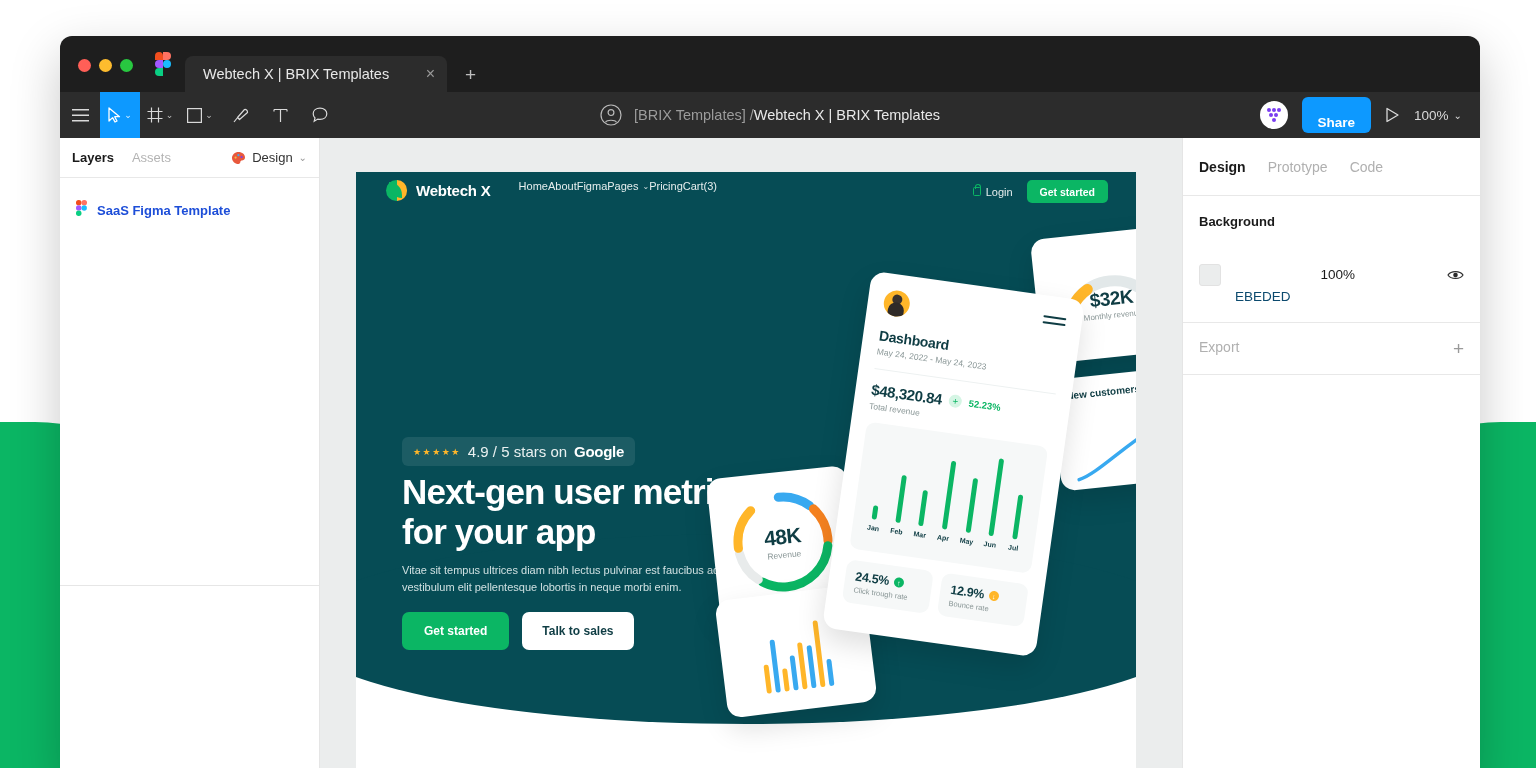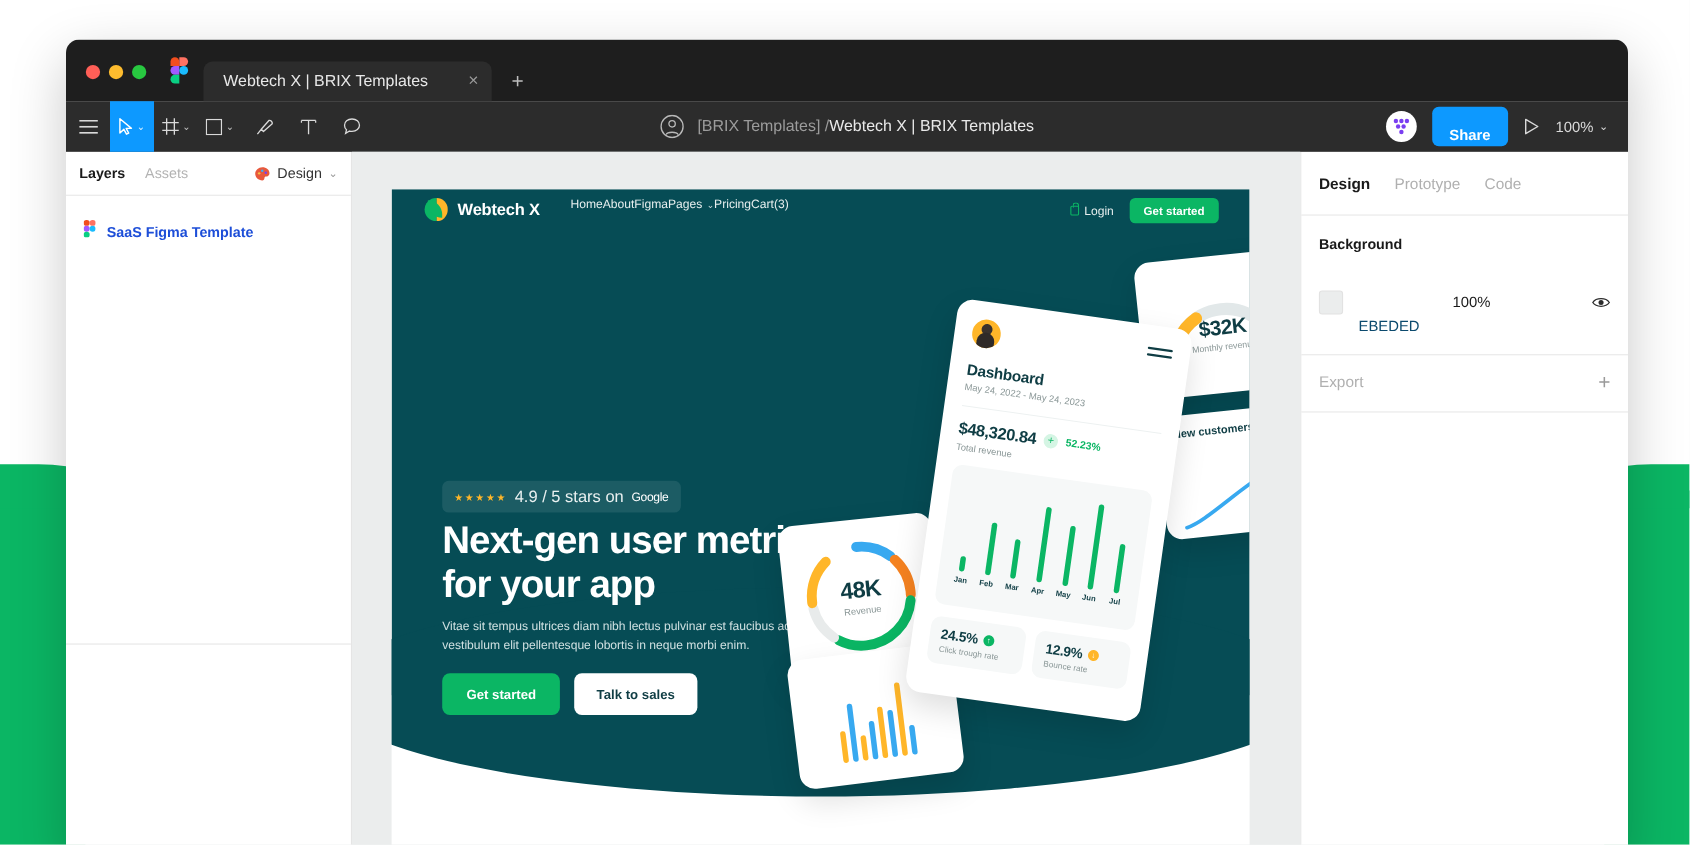--- a/index.html
+++ b/index.html
@@ -173,21 +173,21 @@
     border: none; border-radius: 5px; height: 23px; padding: 0 13px; cursor: pointer;
     font-family: "Liberation Sans", sans-serif;
   }
 
   .rating-badge {
     position: absolute; left: 46px; top: 265px; display: inline-flex; align-items: center; gap: 7px;
     background: rgba(255,255,255,.09); border-radius: 6px; padding: 6px 11px;
   }
   .stars { color: #ffb629; font-size: 9px; letter-spacing: 1.5px; }
   .rating-text { color: #eaf1f1; font-size: 15px; }
-  .google-wm { font-size: 11px; font-weight: 400; color: #fff; letter-spacing: -.3px; }
+  .google-wm { font-size: 15px; font-weight: 700; color: #fff; letter-spacing: -.3px; }
 
   .hero-h1 {
     position: absolute; left: 46px; top: 300px; width: 390px;
     color: #fff; font-size: 35px; line-height: 1.15; font-weight: 700; letter-spacing: -.9px;
   }
   .hero-sub {
     position: absolute; left: 46px; top: 390px; width: 355px;
     color: #cfe0e1; font-size: 11px; line-height: 1.55;
   }
   .hero-ctas { position: absolute; left: 46px; top: 440px; display: flex; gap: 13px; }

